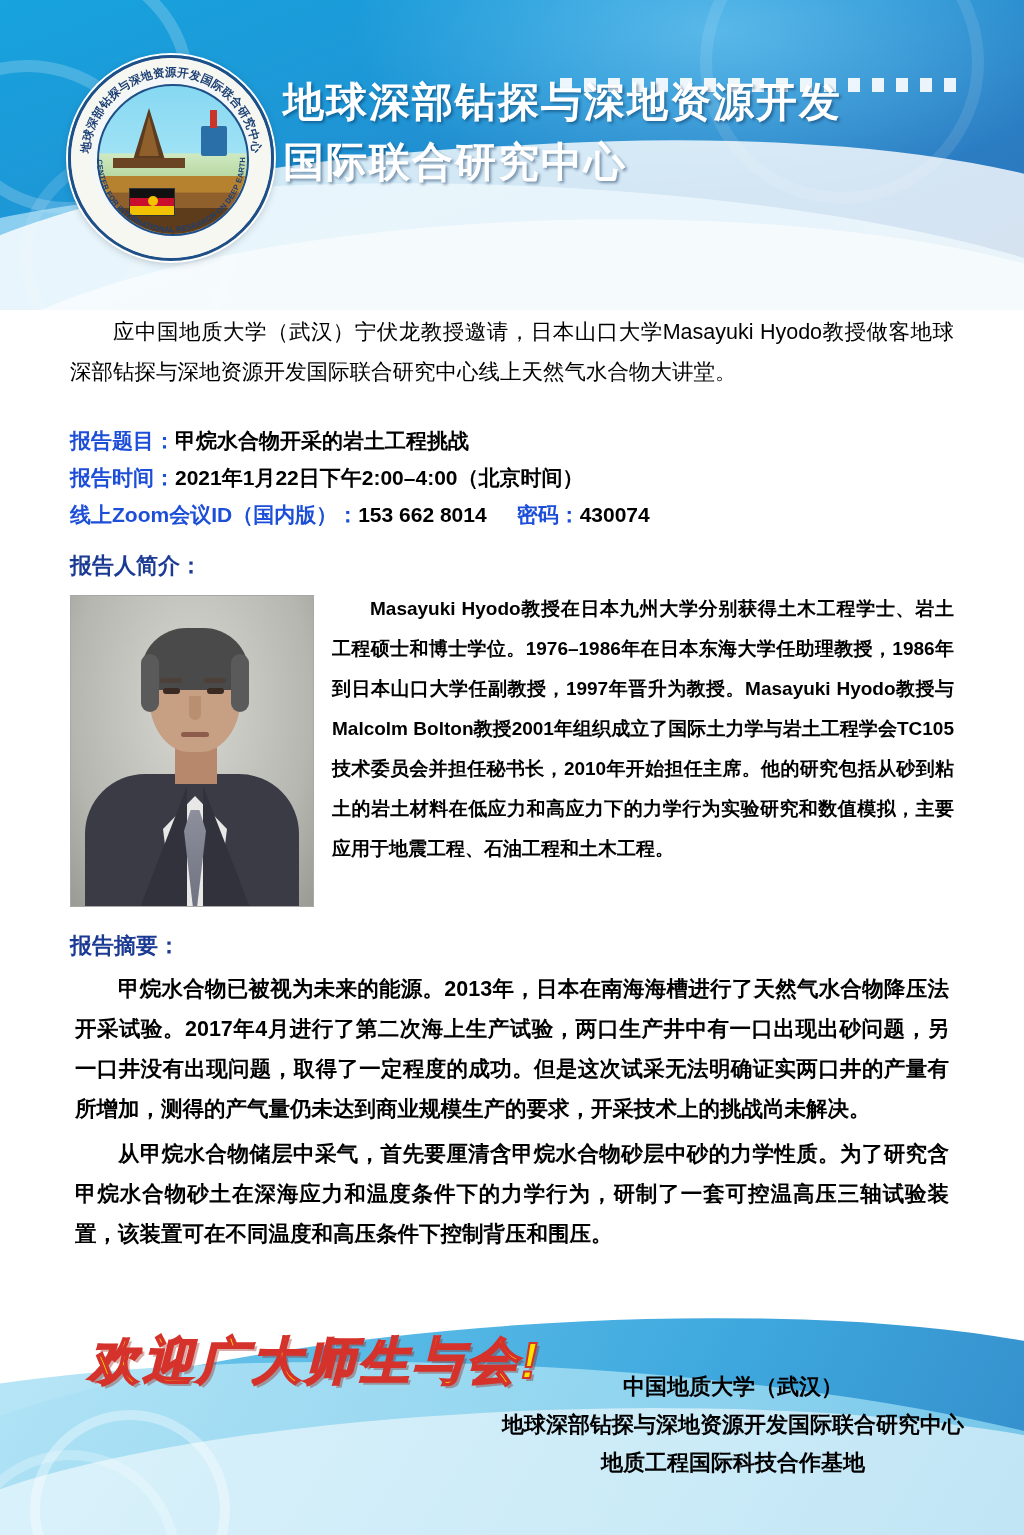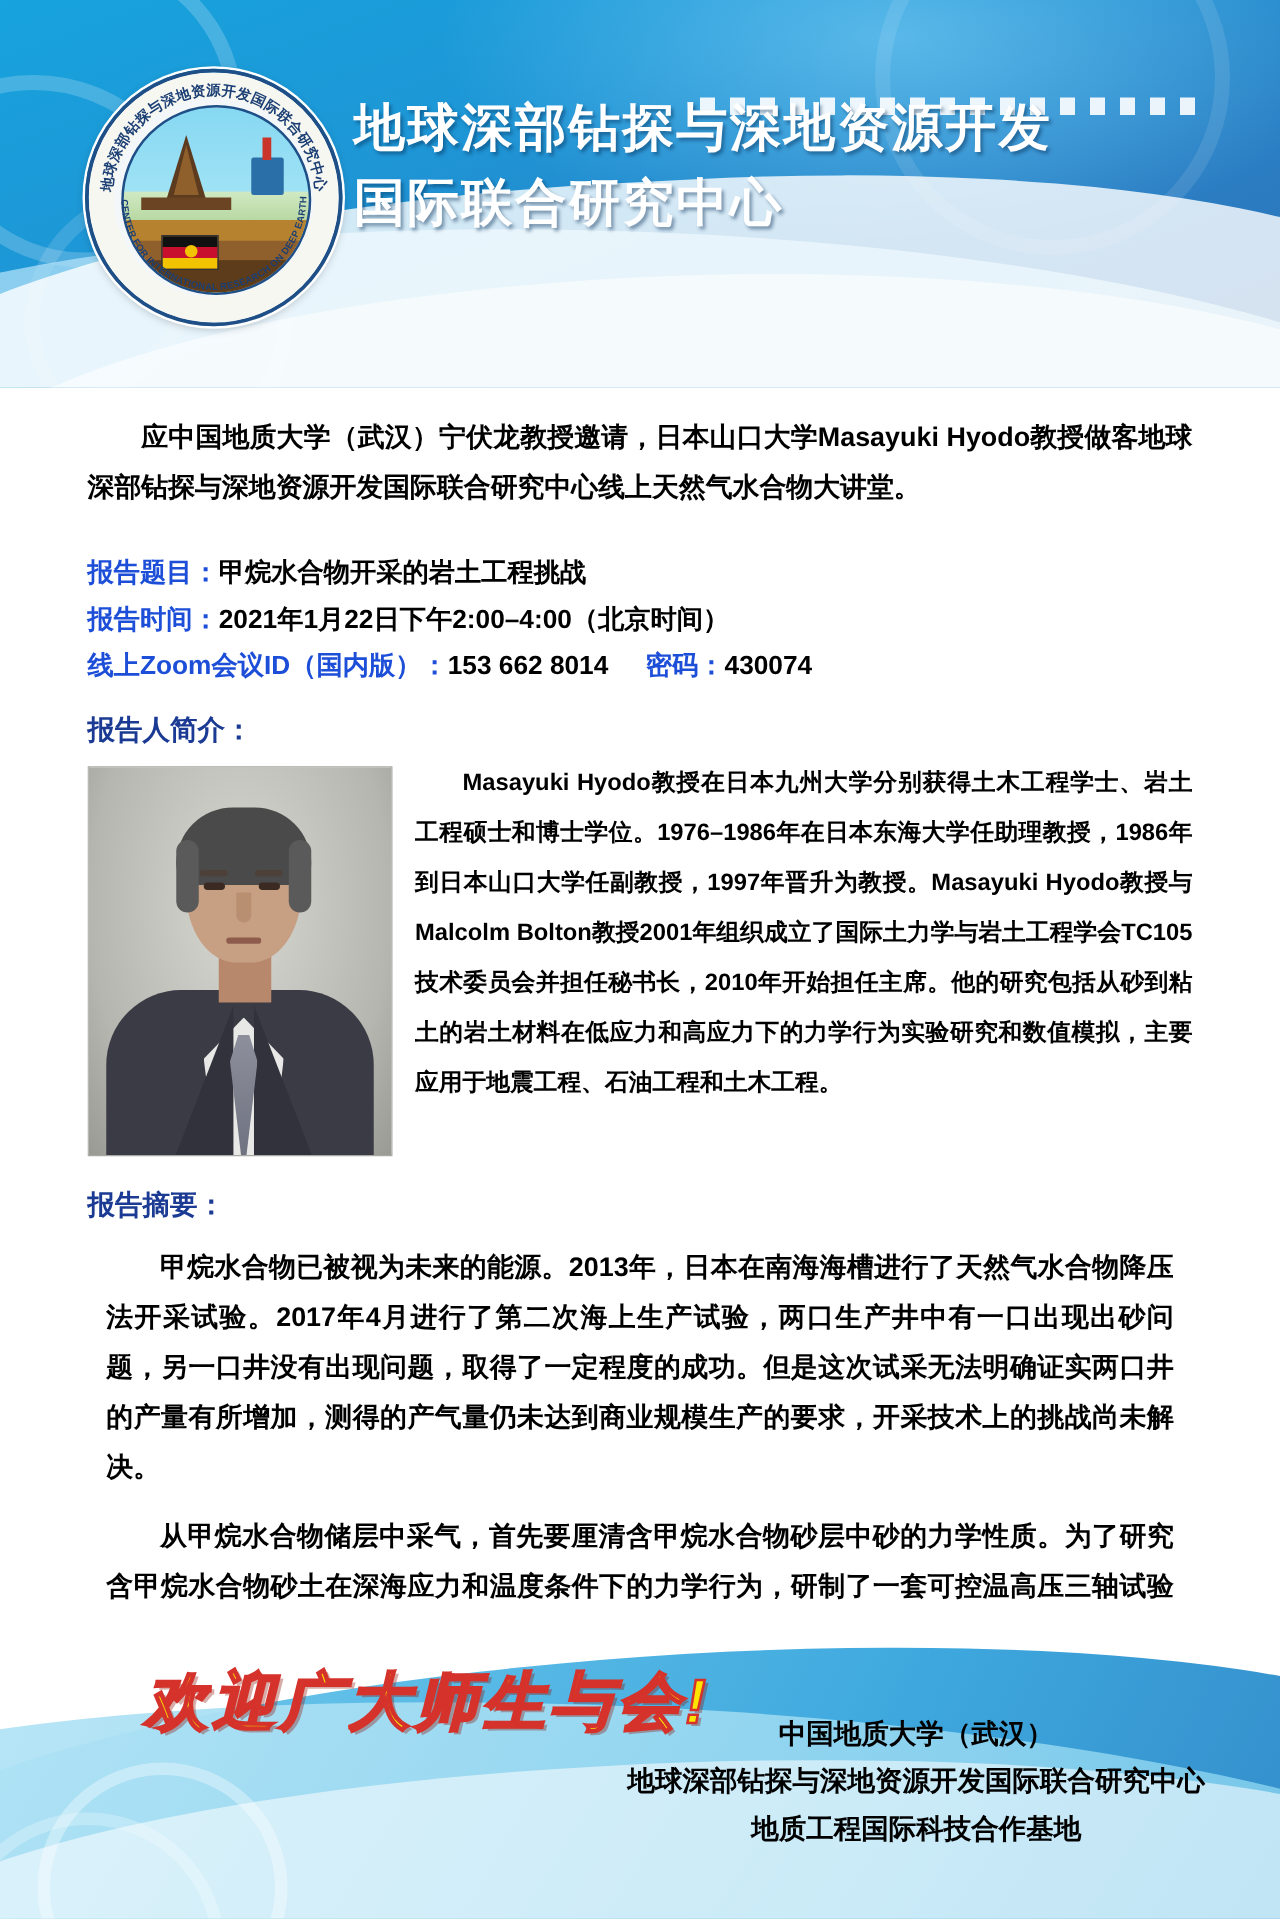--- a/index.html
+++ b/index.html
@@ -187,23 +187,23 @@
     opacity: 0.9;
   }
 
   
   .content {
     position: absolute;
     left: 0; top: 300px;
     width: 1024px;
   }
   .intro {
-    margin: 30px 70px 0 70px;
+    margin: 12px 70px 0 70px;
     font-size: 21.5px;
-    font-weight: bold;
+    font-weight: normal;
     line-height: 40px;
     color: #000000;
     text-align: justify;
     text-indent: 2em;
   }
   .info-block {
     margin: 30px 0 0 70px;
     font-size: 21px;
     font-weight: bold;
     line-height: 37px;
@@ -352,21 +352,21 @@
   }
 
   .abstract {
     margin: 4px 70px 0 70px;
     font-size: 21.5px;
     font-weight: bold;
     line-height: 40px;
     color: #000000;
     text-align: justify;
   }
-  .abstract p { margin: 15px; text-indent: 2em; }
+  .abstract p { margin: 5px; text-indent: 2em; }
 
   
   .footer {
     position: absolute;
     left: 0; top: 1290px;
     width: 1024px;
     height: 245px;
     overflow: hidden;
     background: #ffffff;
   }
@@ -398,21 +398,21 @@
   .f-ring {
     position: absolute;
     border-radius: 50%;
     border: 10px solid rgba(255,255,255,0.35);
   }
   .f-ring.a { left: 30px; top: 120px; width: 180px; height: 180px; }
   .f-ring.b { left: -40px; top: 160px; width: 200px; height: 200px; border-color: rgba(255,255,255,0.25); }
 
   .welcome {
     position: absolute;
-    left: 116px; top: 38px;
+    left: 89px; top: 38px;
     font-size: 50px;
     font-weight: bold;
     font-style: italic;
     color: #ffe400;
     letter-spacing: 4px;
     -webkit-text-stroke: 2px #d4322a;
     text-shadow: 3px 3px 0 rgba(140,20,10,0.35);
     white-space: nowrap;
   }
   .org-lines {

